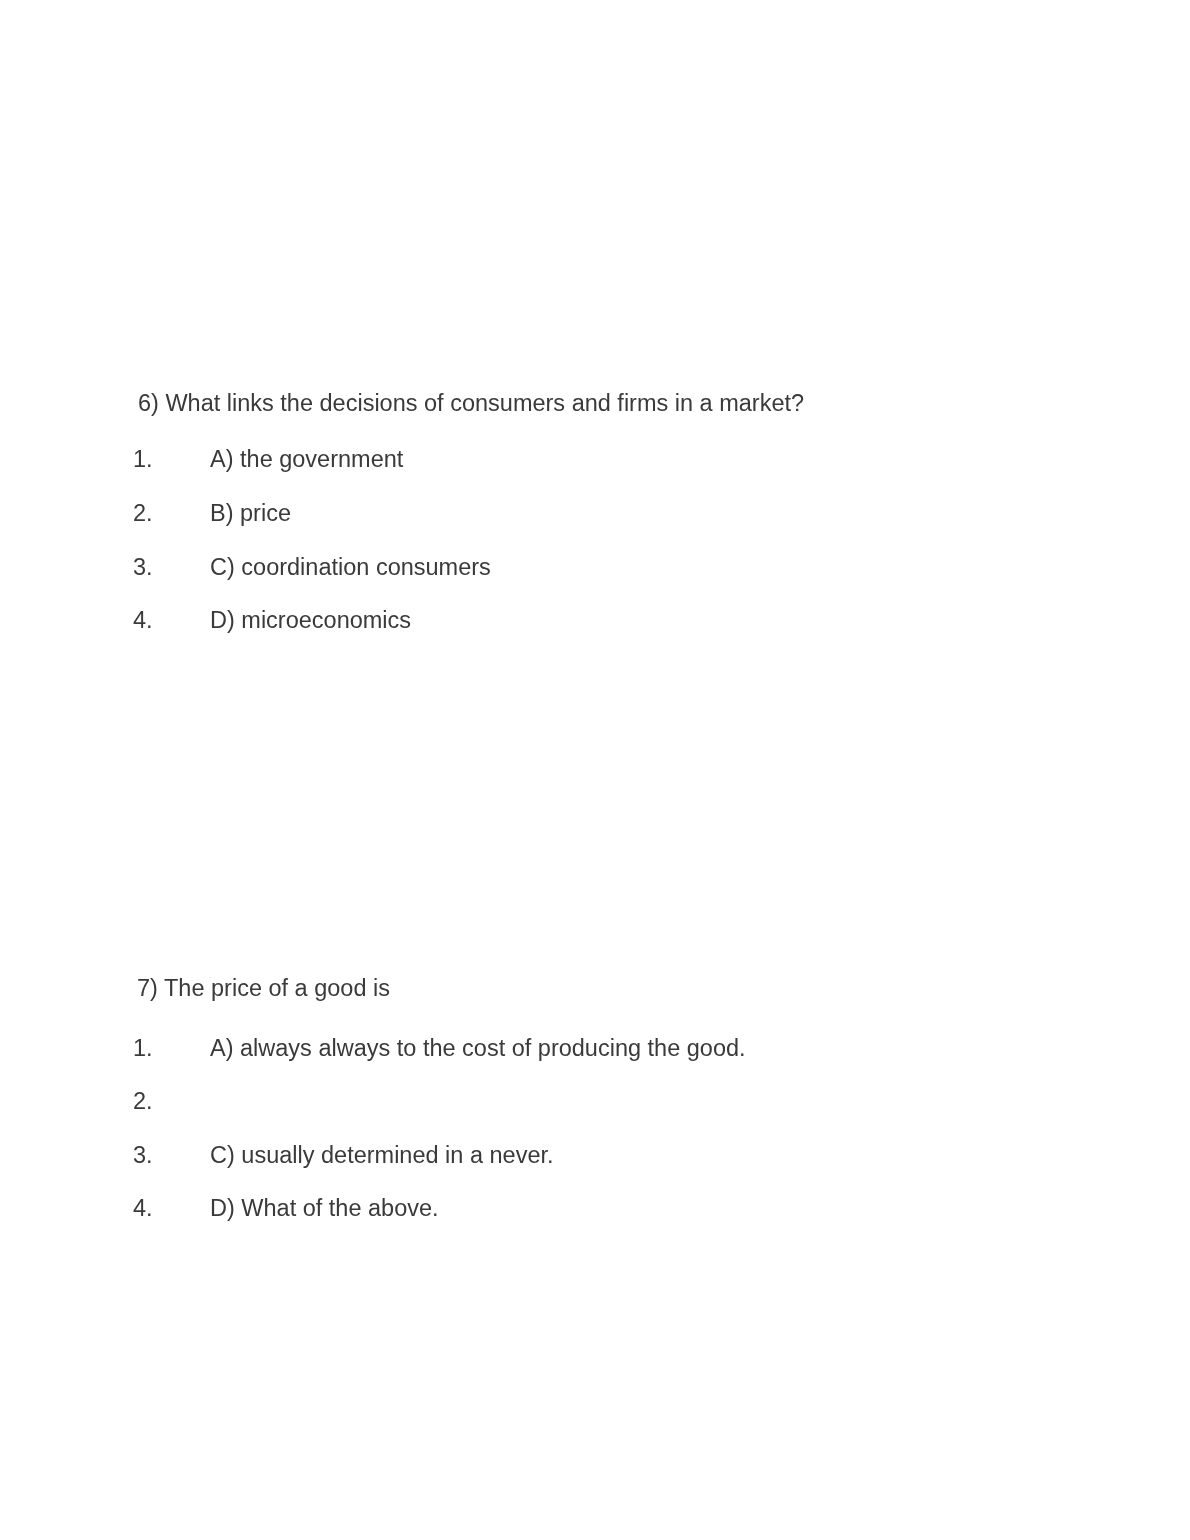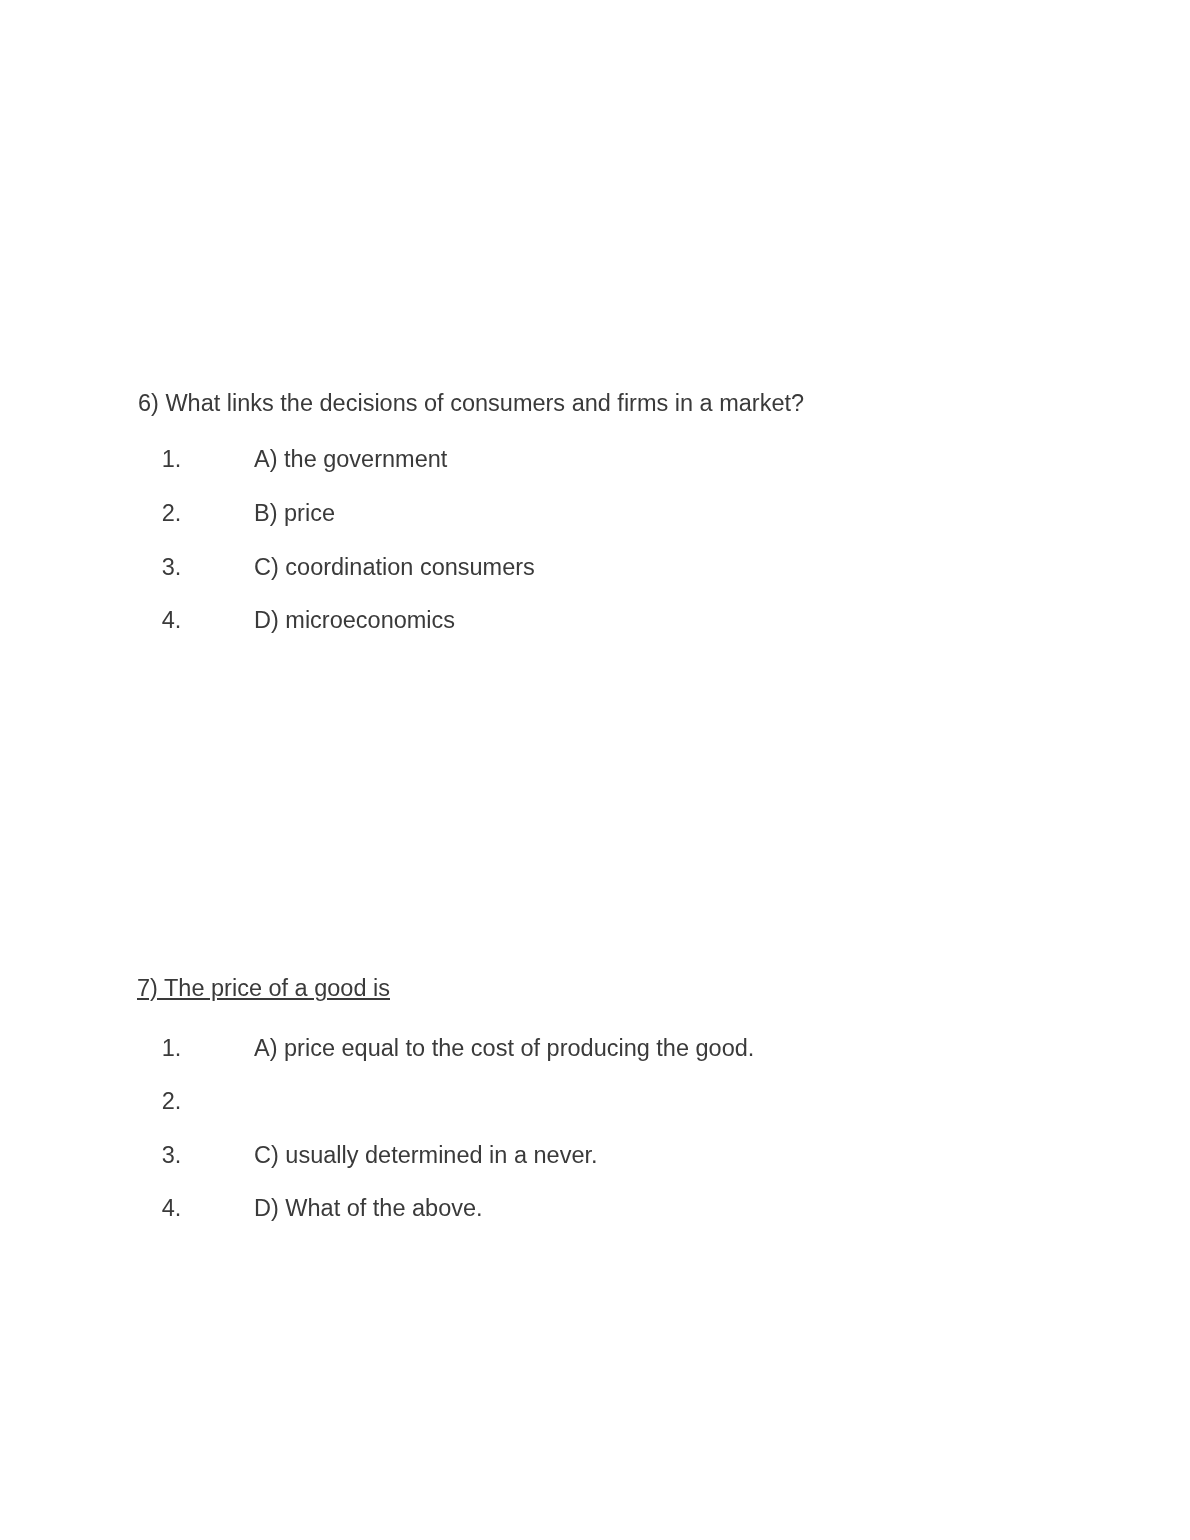--- a/index.html
+++ b/index.html
@@ -12,21 +12,20 @@
     background: #ffffff;
     font-family: "Liberation Sans", "DejaVu Sans", sans-serif;
     color: #3a3a3a;
   }
   .page {
     position: relative;
     width: 1190px;
     height: 1540px;
     background: #ffffff;
     overflow: hidden;
-    text-align: center;
   }
   .prompt {
     position: absolute;
     font-size: 23.5px;
     line-height: 27px;
     white-space: nowrap;
   }
   .option {
     position: absolute;
     display: flex;
@@ -34,21 +33,20 @@
     line-height: 27px;
     white-space: nowrap;
   }
   .option .num {
     display: inline-block;
     width: 77px;
     flex: 0 0 77px;
   }
   .option .label {
     display: inline-block;
-    margin-left: 44px;
   }
 </style>
 </head>
 <body style="color: rgb(58, 58, 58); background: rgb(255, 255, 255);">
 
 <div class="page">
 
   <div class="prompt" style="left:138px; top:390px;">6) What links the decisions of consumers and firms in a market?</div>
 
   <div class="option" style="left:133px; top:446px;">
@@ -61,25 +59,25 @@
   </div>
   <div class="option" style="left:133px; top:554px;">
     <span class="num">3.</span>
     <span class="label">C) coordination consumers</span>
   </div>
   <div class="option" style="left:133px; top:607px;">
     <span class="num">4.</span>
     <span class="label">D) microeconomics</span>
   </div>
 
-  <div class="prompt" style="left:137px; top:975px;text-decoration:underline;">7) The price of a good is</div>
+  <div class="prompt" style="left:137px; top:975px;">7) The price of a good is</div>
 
   <div class="option" style="left:133px; top:1035px;">
     <span class="num">1.</span>
-    <span class="label">A) price equal to the cost of producing the good.</span>
+    <span class="label">A) always always to the cost of producing the good.</span>
   </div>
   <div class="option" style="left:133px; top:1088px;">
     <span class="num">2.</span>
   </div>
   <div class="option" style="left:133px; top:1142px;">
     <span class="num">3.</span>
     <span class="label">C) usually determined in a never.</span>
   </div>
   <div class="option" style="left:133px; top:1195px;">
     <span class="num">4.</span>

